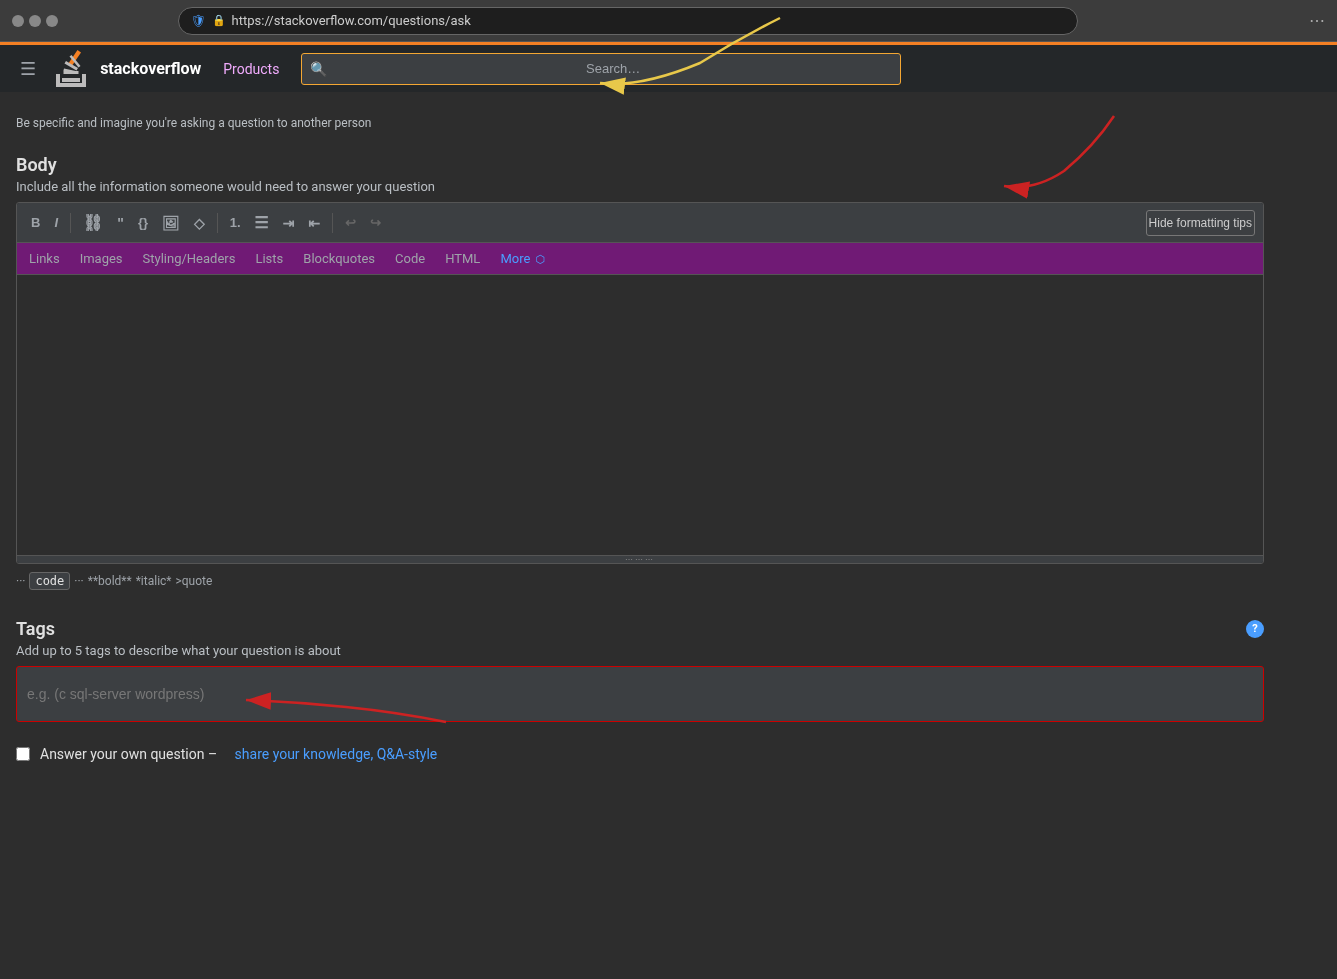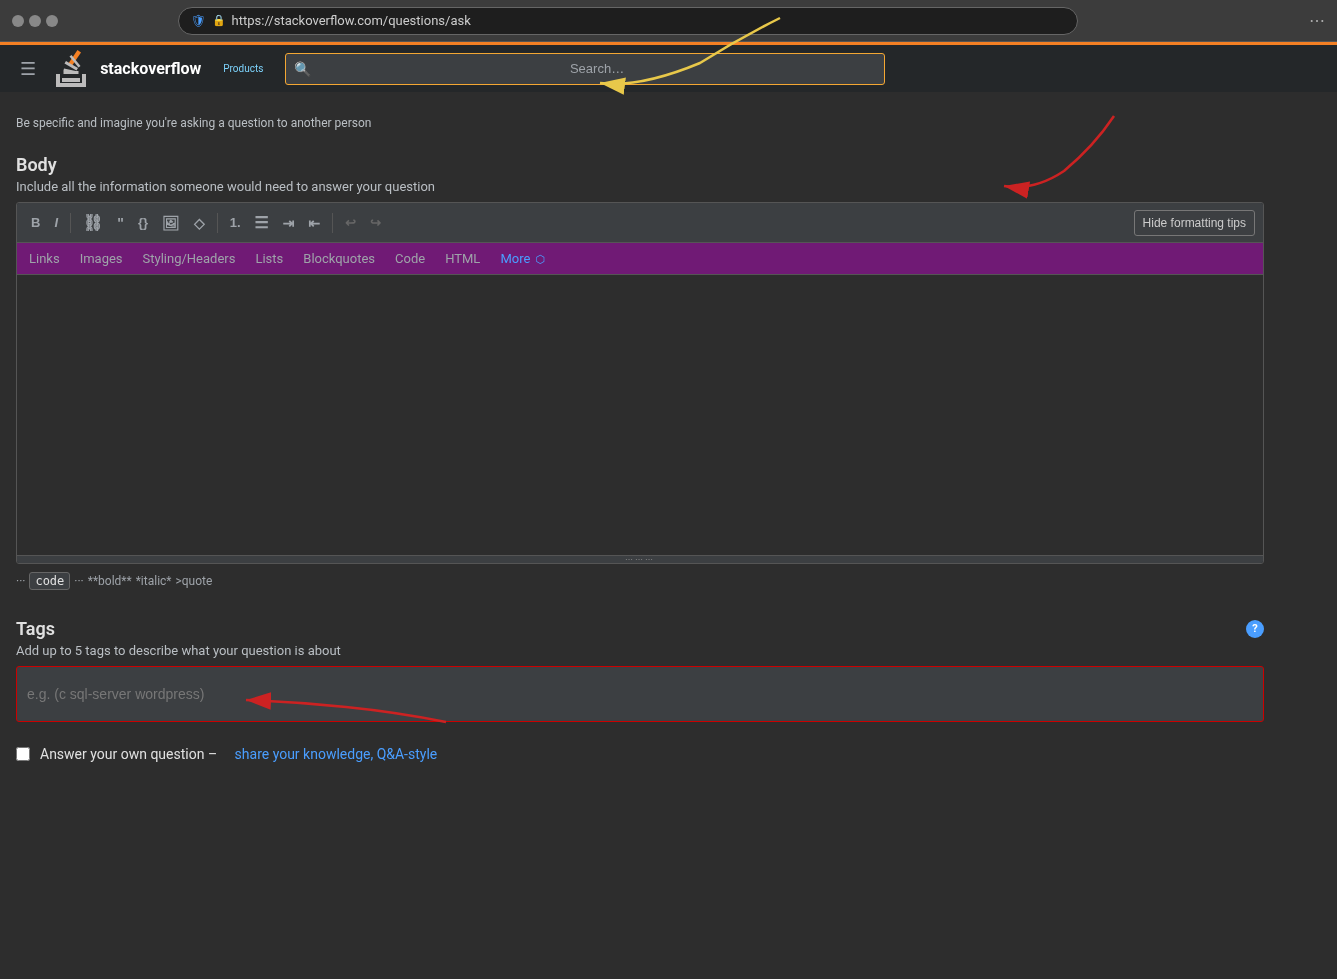--- a/index.html
+++ b/index.html
@@ -92,22 +92,22 @@
     .so-logo-text {
       font-size: 16px;
       color: #bcbbbb;
       font-weight: 400;
     }
     .so-logo-text span {
       color: #fff;
       font-weight: 700;
     }
     .so-products-link {
-      color: #7dd3fc;
-      font-size: 10px;
+      color: #f0abfc;
+      font-size: 14px;
       text-decoration: none;
       padding: 4px 6px;
     }
     .so-search-box {
       display: flex;
       align-items: center;
       background: #3c3f42;
       border: 1px solid #f4a733;
       border-radius: 3px;
       padding: 0 8px;
@@ -207,21 +207,21 @@
       background: #555;
       margin: 0 4px;
     }
     .toolbar-spacer {
       flex: 1;
     }
     .hide-tips-btn {
       background: #3c3f42;
       border: 1px solid #777;
       color: #ccc;
-      padding: 5px 8px;
+      padding: 5px 2px;
       cursor: pointer;
       border-radius: 3px;
       font-size: 12px;
       white-space: nowrap;
     }
 
     
     .formatting-tabs {
       background: #701a75;
       border-bottom: 1px solid #555;

